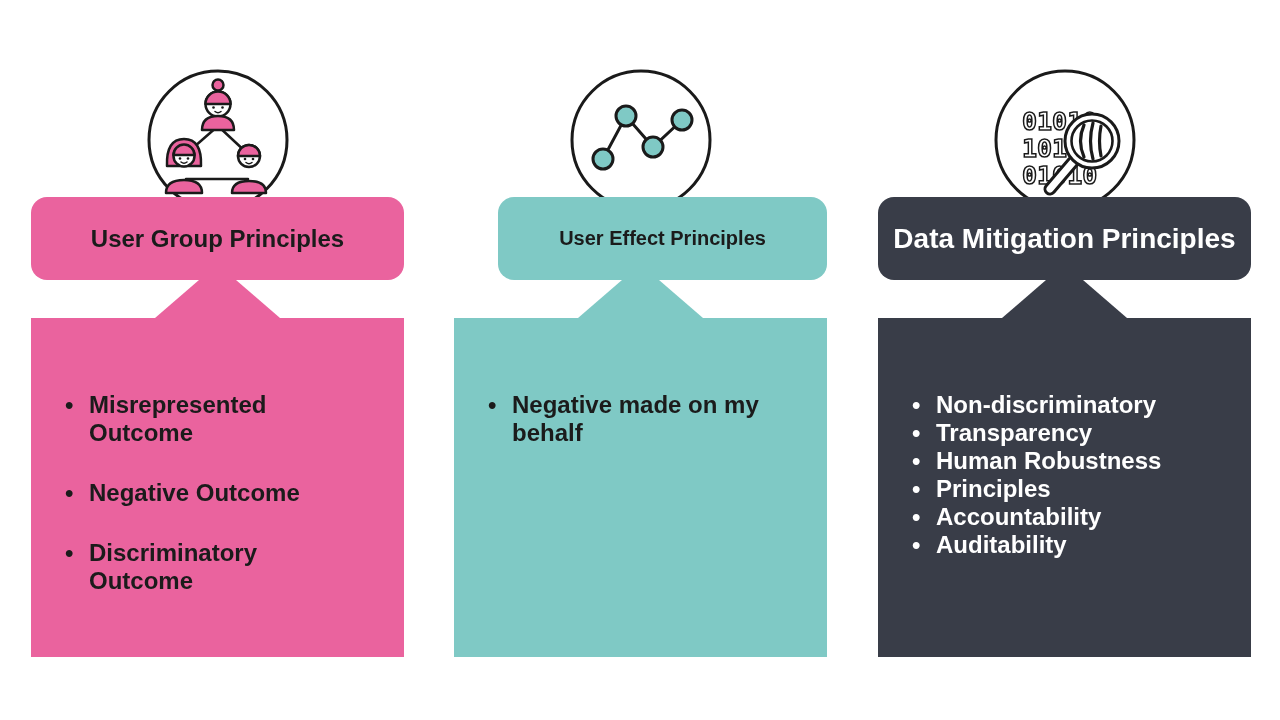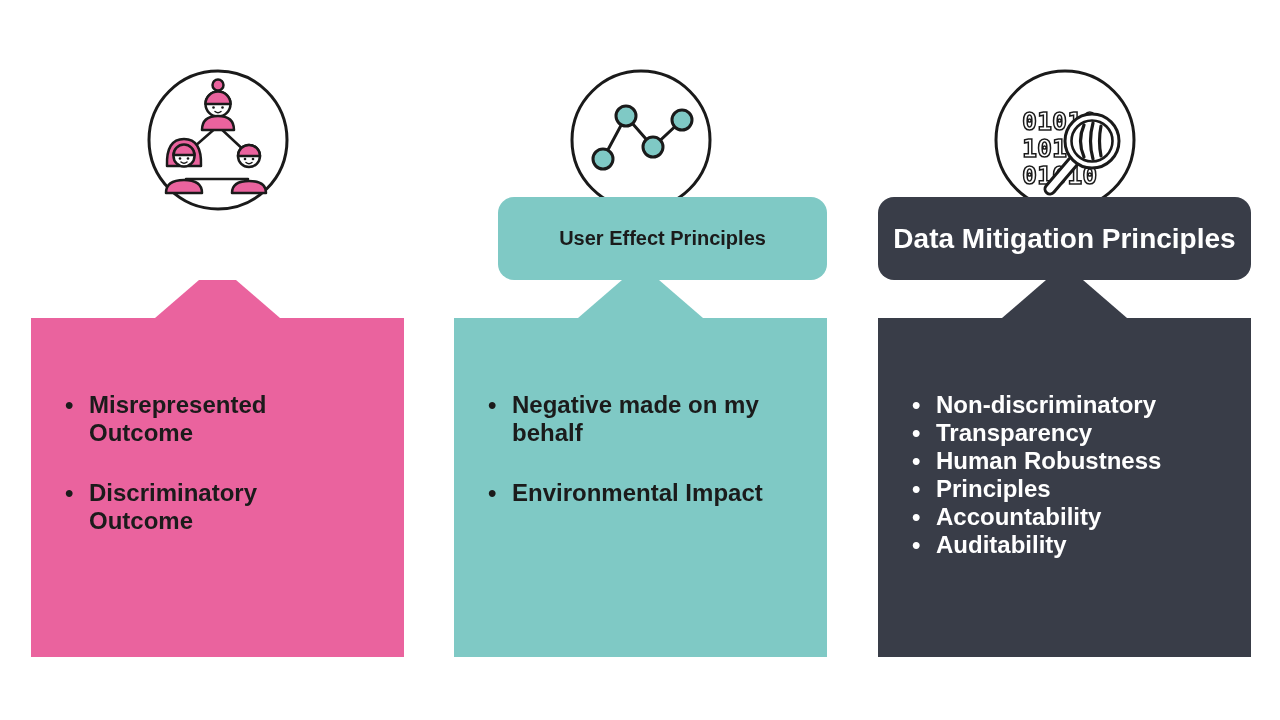--- a/index.html
+++ b/index.html
@@ -79,28 +79,32 @@
       <circle cx="99" cy="91" r="1.3"></circle>
         <circle cx="107" cy="91" r="1.3"></circle>
     </g>
     <g stroke="#1a1a1a" stroke-width="1.5" fill="none" stroke-linecap="round">
       <path d="M69,43.5 q3,2.5 6,0"></path>
       <path d="M35,94 q3,2.5 6,0"></path>
       <path d="M100,94.5 q3,2.5 6,0"></path>
     </g>
   </svg>
 
+  <div class="header">
+    <span>User Group Principles</span>
+  </div>
 
   <svg class="wedge" viewBox="0 0 373 38">
     <polygon points="124,38 168,0 205,0 249,38"></polygon>
   </svg>
 
   <div class="body">
     <ul>
       <li>Misrepresented Outcome</li>
+      <li>Negative Outcome</li>
       <li>Discriminatory Outcome</li>
     </ul>
   </div>
 </div>
 
 <div class="col col-1" style="--accent: #7FC9C5; --fg: #1B1B1B;">
   <svg class="icon" viewBox="0 0 144 144">
     <circle cx="72" cy="72" r="69" fill="#ffffff" stroke="#1a1a1a" stroke-width="3"></circle>
     <path d="M34,91 L57,48 L84,79 L113,52" fill="none" stroke="#1a1a1a" stroke-width="3"></path>
     <g stroke="#1a1a1a" stroke-width="3" style="fill:var(--accent)">
@@ -115,21 +119,20 @@
     <span>User Effect Principles</span>
   </div>
 
   <svg class="wedge" viewBox="0 0 373 38">
     <polygon points="124,38 168,0 205,0 249,38"></polygon>
   </svg>
 
   <div class="body">
     <ul>
       <li>Negative made on my behalf</li>
-      <li>Environmental Impact</li>
     </ul>
   </div>
 </div>
 
 <div class="col col-2" style="--accent: #393D48; --fg: #FFFFFF;">
   <svg class="icon" viewBox="0 0 144 144">
     <circle cx="72" cy="72" r="69" fill="#ffffff" stroke="#1a1a1a" stroke-width="3"></circle>
     <g font-size="25" font-weight="bold" fill="#ffffff" stroke="#1a1a1a" stroke-width="1.5">
       <text x="29" y="62">01010</text>
       <text x="29" y="89">1010</text>

